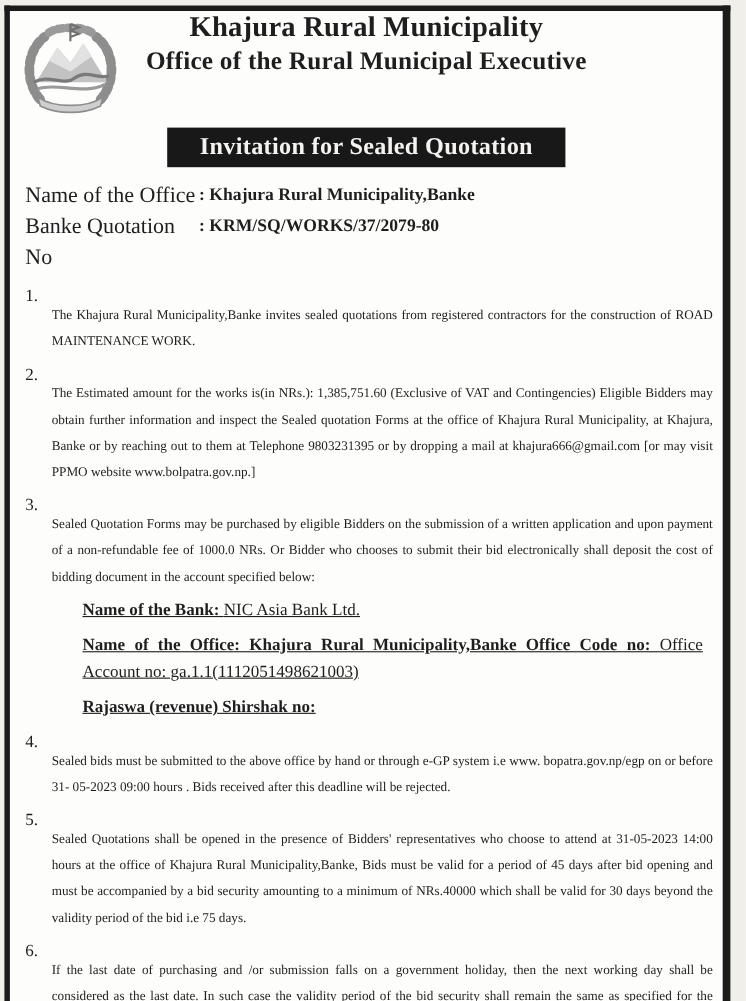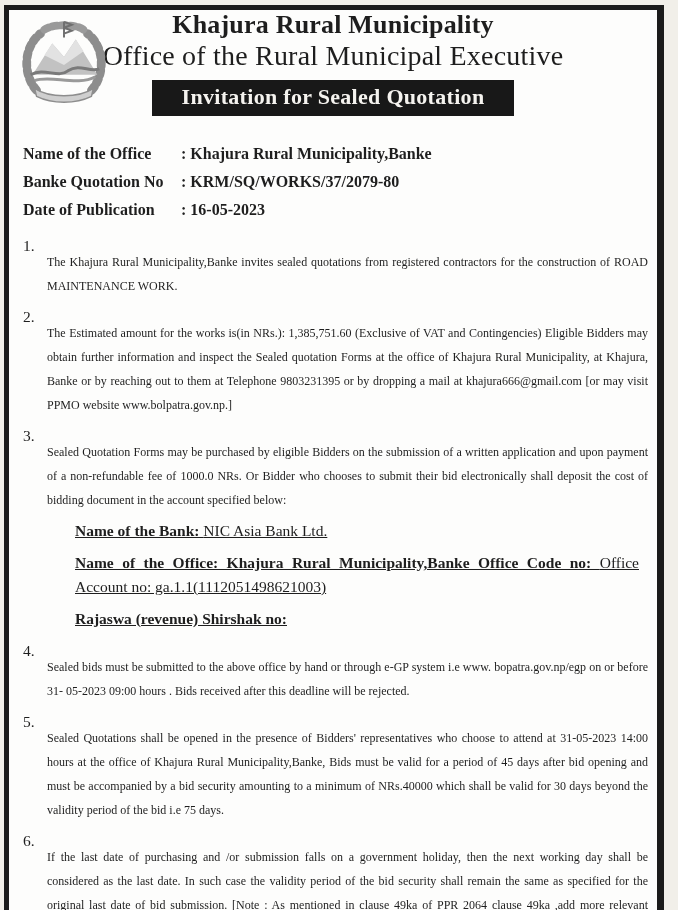--- a/index.html
+++ b/index.html
@@ -32,42 +32,43 @@
     width: 98px; height: 98px;
   }
   .titles { text-align: center; }
   .title1 {
     font-size: 26px;
     font-weight: bold;
     line-height: 30px;
     letter-spacing: 0.2px;
   }
   .title2 {
-    font-size: 28px;
-    font-weight: normal;
+    font-size: 23px;
+    font-weight: bold;
     line-height: 32px;
     letter-spacing: 0.2px;
   }
   .banner-wrap { text-align: center; margin-top: 8px; }
   .banner {
     display: inline-block;
     background: #181818;
     color: #f5f3ef;
     font-size: 22px;
     font-weight: bold;
     padding: 4px 30px 6px 30px;
     letter-spacing: 0.3px;
+    margin-top: 36px;
   }
   
   .info { padding: 12px 10px 4px 14px; }
   .info-row { display: flex; line-height: 28px; }
   .info-label {
     flex: 0 0 158px;
-    font-weight: bold;
-    font-size: 16px;
+    font-weight: normal;
+    font-size: 20px;
   }
   .info-value {
     flex: 1;
     font-weight: bold;
     font-size: 16px;
     white-space: nowrap;
   }
   
   .items { padding: 6px 9px 0 14px; }
   .item { display: flex; margin-bottom: 7px; }
@@ -129,24 +130,20 @@
     <div class="info-row">
       <span class="info-label">Name of the Office</span>
       <span class="info-value">: Khajura Rural Municipality,Banke</span>
     </div>
     <div class="info-row">
     </div>
     <div class="info-row">
       <span class="info-label">Banke Quotation No</span>
       <span class="info-value">: KRM/SQ/WORKS/37/2079-80</span>
     </div>
-    <div class="info-row">
-      <span class="info-label">Date of Publication</span>
-      <span class="info-value">: 16-05-2023</span>
-    </div>
   </div>
 
   <div class="items" id="items">
       <div class="item">
         <span class="num">1.</span>
         <div class="body">The Khajura Rural Municipality,Banke invites sealed quotations from registered contractors for the construction of ROAD MAINTENANCE WORK.</div>
       </div>
       <div class="item">
         <span class="num">2.</span>
         <div class="body">The Estimated amount for the works is(in NRs.): 1,385,751.60 (Exclusive of VAT and Contingencies) Eligible Bidders may obtain further information and inspect the Sealed quotation Forms at the office of Khajura Rural Municipality, at Khajura, Banke or by reaching out to them at Telephone 9803231395 or by dropping a mail at khajura666@gmail.com [or may visit PPMO website www.bolpatra.gov.np.]</div>

